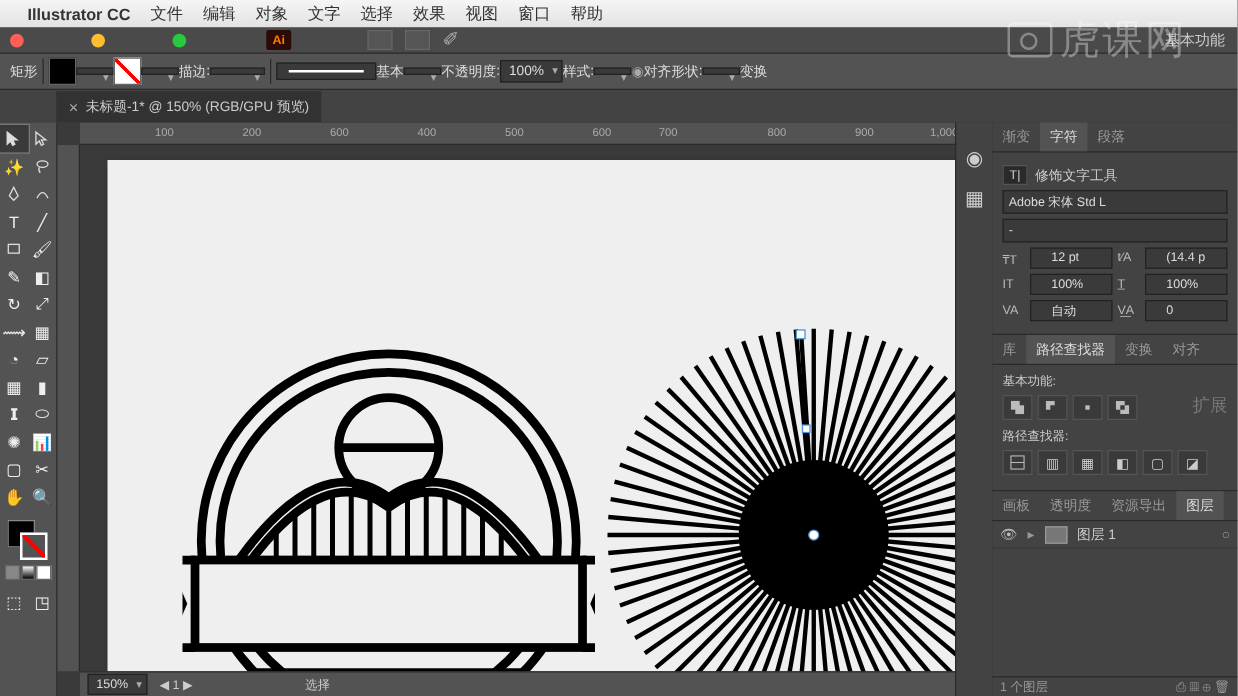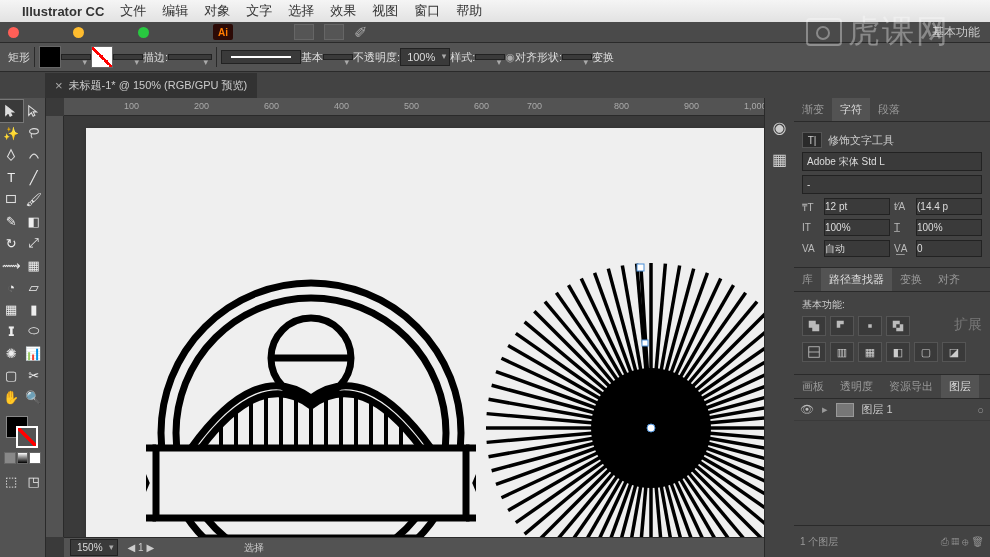--- a/index.html
+++ b/index.html
@@ -73,35 +73,35 @@
 .strip-icon { width: 18px; height: 18px; display: flex; align-items: center; justify-content: center; color: #ccc; }
 
 
 .right-panels { width: 196px; background: #434343; display: flex; flex-direction: column; font-size: 11px; color: #ccc; }
 .panel-tabs { display: flex; height: 24px; align-items: center; border-bottom: 1px solid #2a2a2a; }
 .panel-tab { padding: 4px 8px; color: #999; cursor: default; }
 .panel-tab.active { color: #ddd; background: #535353; }
 .panel-body { padding: 6px 8px; border-bottom: 1px solid #2a2a2a; }
 .panel-row { display: flex; align-items: center; gap: 4px; margin-bottom: 4px; }
 .panel-row .lbl { width: 18px; color: #bbb; font-size: 10px; }
-.panel-input { flex: 1; background: #3a3a3a; border: 1px solid #222; color: #ddd; padding: 2px 0; font-size: 10px; min-width: 0; }
+.panel-input { flex: 1; background: #3a3a3a; border: 1px solid #222; color: #ddd; padding: 2px 16px; font-size: 10px; min-width: 0; }
 .panel-select { width: 100%; background: #3a3a3a; border: 1px solid #222; color: #ddd; padding: 3px 4px; font-size: 10px; }
 .touch-type { display: flex; align-items: center; gap: 6px; padding: 4px 0; }
 .touch-type .icon { width: 20px; height: 16px; background: #2a2a2a; border: 1px solid #555; display: flex; align-items: center; justify-content: center; font-size: 10px; }
 
 .pf-section-title { font-size: 10px; color: #ccc; margin-bottom: 4px; }
 .pf-icons { display: flex; gap: 4px; margin-bottom: 6px; }
 .pf-icon { width: 24px; height: 20px; background: #3a3a3a; border: 1px solid #555; display: flex; align-items: center; justify-content: center; }
 .pf-icon svg { width: 14px; height: 14px; fill: #bbb; }
 
 .layers-body { flex: 1; padding: 0; }
 .layer-row { display: flex; align-items: center; height: 22px; padding: 0 6px; gap: 8px; border-bottom: 1px solid #3a3a3a; }
 .layer-vis { width: 14px; height: 14px; color: #bbb; }
 .layer-thumb { width: 18px; height: 14px; background: #777; border: 1px solid #999; }
-.layers-footer { height: 32px; border-top: 1px solid #2a2a2a; display: flex; align-items: center; justify-content: space-between; padding: 0 6px; font-size: 10px; color: #999; }
+.layers-footer { height: 16px; border-top: 1px solid #2a2a2a; display: flex; align-items: center; justify-content: space-between; padding: 0 6px; font-size: 10px; color: #999; }
 
 
 .watermark { position: absolute; top: 10px; right: 40px; font-size: 32px; color: rgba(255,255,255,.35); font-weight: 400; letter-spacing: 2px; pointer-events: none; z-index: 999; display: flex; align-items: center; gap: 6px; }
 .watermark .wm-icon { width: 36px; height: 28px; border: 2px solid rgba(255,255,255,.35); border-radius: 4px; position: relative; }
 .watermark .wm-icon::after { content: ""; position: absolute; left: 8px; top: 6px; width: 10px; height: 10px; border: 2px solid rgba(255,255,255,.35); border-radius: 50%; }
 </style>
 </head>
 <body>
 
 <div class="mac-menubar">
@@ -478,20 +478,21 @@
             </svg>
           </div>
         <div class="pf-icon">
             <svg viewBox="0 0 16 16">
               <path d="M2 2 h8 v8 h-8 z M6 6 h8 v8 h-8 z" fill-rule="evenodd"></path>
             </svg>
           </div>
         <span style="flex:1"></span>
         <span style="font-size:14px;color:#777">扩展</span>
       </div>
+      <div class="pf-section-title">路径查找器:</div>
       <div class="pf-icons">
         <div class="pf-icon">
             <svg viewBox="0 0 16 16">
               <rect x="2" y="2" width="12" height="12" fill="none" stroke="#bbb"></rect>
               <line x1="2" y1="8" x2="14" y2="8" stroke="#bbb"></line>
             </svg>
           </div>
         <div class="pf-icon">▥</div>
         <div class="pf-icon">▦</div>
         <div class="pf-icon">◧</div>

